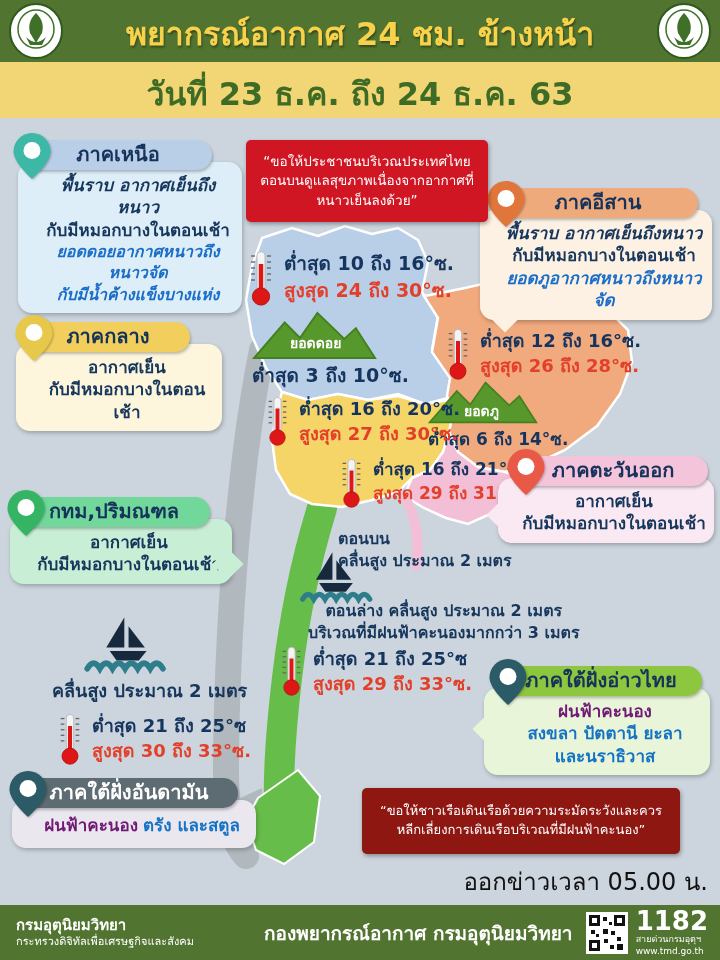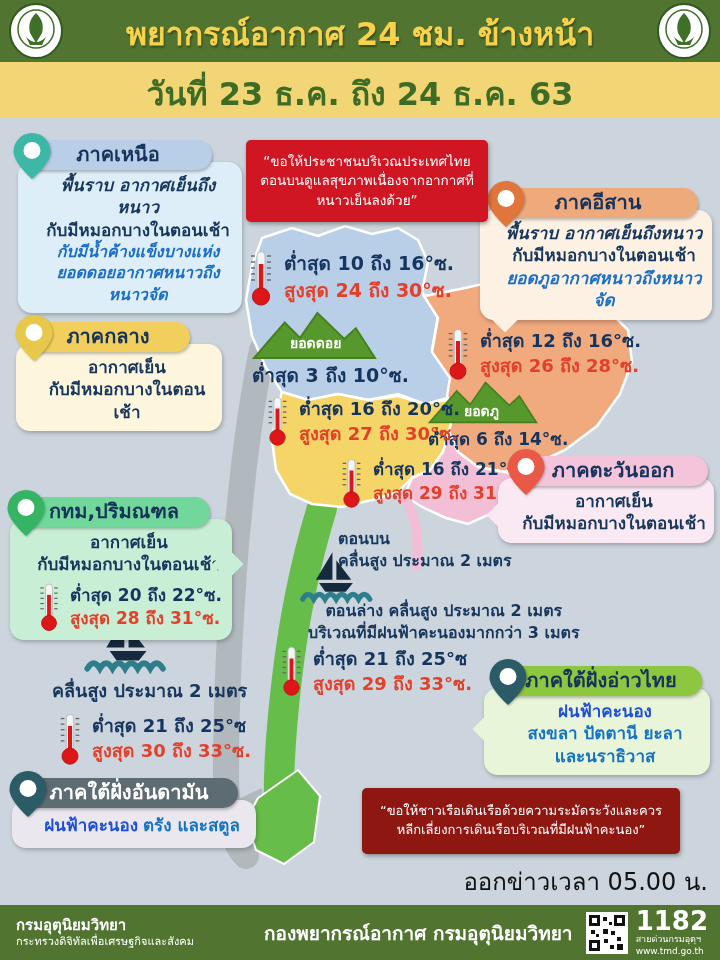--- a/index.html
+++ b/index.html
@@ -19,21 +19,21 @@
   .pill{position:relative;display:flex;align-items:flex-end;justify-content:center;
         height:30px;border-radius:20px;box-shadow:1px 2px 3px rgba(0,0,0,.25);
         font-size:20px;font-weight:bold;color:#14325a;z-index:2;}
   .pin{position:absolute;left:-12px;top:-8px;width:40px;height:48px;filter:drop-shadow(1px 1px 1px rgba(0,0,0,.25));}
   .co-box{position:relative;margin-top:-8px;border-radius:14px;padding:12px 8px 8px 24px;
           box-shadow:1px 2px 4px rgba(0,0,0,.25);text-align:center;z-index:1;line-height:1.32;}
   .tail{position:absolute;width:22px;height:22px;transform:rotate(45deg);z-index:0;}
   .navy-b{color:#16365c;font-weight:bold;}
   .navy-bi{color:#16365c;font-weight:bold;font-style:italic;}
   .blue-bi{color:#1a6ec7;font-weight:bold;font-style:italic;}
-  .green-b{color:#1d4ed8;font-weight:bold;}
+  .green-b{color:#701a75;font-weight:bold;}
   .blue-b{color:#1473c4;font-weight:bold;}
   .l17{font-size:17px;display:block;}
   .l16{font-size:16px;display:block;}
   
   .warn{position:absolute;z-index:5;background:#d01523;color:#fff;text-align:center;
         border-radius:5px;box-shadow:1px 2px 4px rgba(0,0,0,.35);
         display:flex;align-items:center;justify-content:center;line-height:1.45;}
   .warn.dark{background:#8e1712;}
   
   .reading{position:absolute;z-index:3;white-space:nowrap;line-height:1.4;}
@@ -153,22 +153,22 @@
   <div class="callout" style="left:18px;top:140px;width:224px;">
     <div class="pill" style="background:#b9cfe8;width:188px;margin-left:6px;">
       <svg class="pin" style="color:#3db8a6">
           <use href="#pin"></use>
         </svg>
       <span>ภาคเหนือ</span>
     </div>
     <div class="co-box" style="background:#ddeef8;">
       <span class="navy-bi l17">พื้นราบ อากาศเย็นถึงหนาว</span>
       <span class="navy-b l17">กับมีหมอกบางในตอนเช้า</span>
+      <span class="blue-bi l16">ยอดดอยอากาศหนาวถึงหนาวจัด</span>
       <span class="blue-bi l16">กับมีน้ำค้างแข็งบางแห่ง</span>
-      <span class="blue-bi l16">ยอดดอยอากาศหนาวถึงหนาวจัด</span>
     </div>
   </div>
 
   <div class="callout" style="left:480px;top:188px;width:232px;">
     <div class="pill" style="background:#efaa7c;width:200px;margin-left:18px;">
       <svg class="pin" style="color:#e0763c">
           <use href="#pin"></use>
         </svg>
       <span>ภาคอีสาน</span>
     </div>
@@ -197,29 +197,20 @@
     <div class="pill" style="background:#72d79b;width:192px;margin-left:8px;">
       <svg class="pin" style="color:#35b563">
           <use href="#pin"></use>
         </svg>
       <span>กทม,ปริมณฑล</span>
     </div>
     <div class="co-box" style="background:#c9eed6;">
       <i class="tail" style="background:#c9eed6;right:-7px;top:34px;"></i>
       <span class="navy-b l17">อากาศเย็น</span>
       <span class="navy-b l17">กับมีหมอกบางในตอนเช้า</span>
-      <div style="display:flex;align-items:center;justify-content:center;gap:8px;margin-top:6px;">
-        <svg width="26" height="50" style="color:#dd1717">
-            <use href="#thermo"></use>
-          </svg>
-        <span style="text-align:left;">
-          <span class="t-min" style="font-size:17px;">ต่ำสุด 20 ถึง 22°ซ.</span>
-          <span class="t-max" style="font-size:17px;">สูงสุด 28 ถึง 31°ซ.</span>
-        </span>
-      </div>
     </div>
   </div>
 
   <div class="callout" style="left:498px;top:456px;width:216px;">
     <div class="pill" style="background:#f4c4da;width:190px;margin-left:20px;">
       <svg class="pin" style="color:#e85948">
           <use href="#pin"></use>
         </svg>
       <span>ภาคตะวันออก</span>
     </div>

